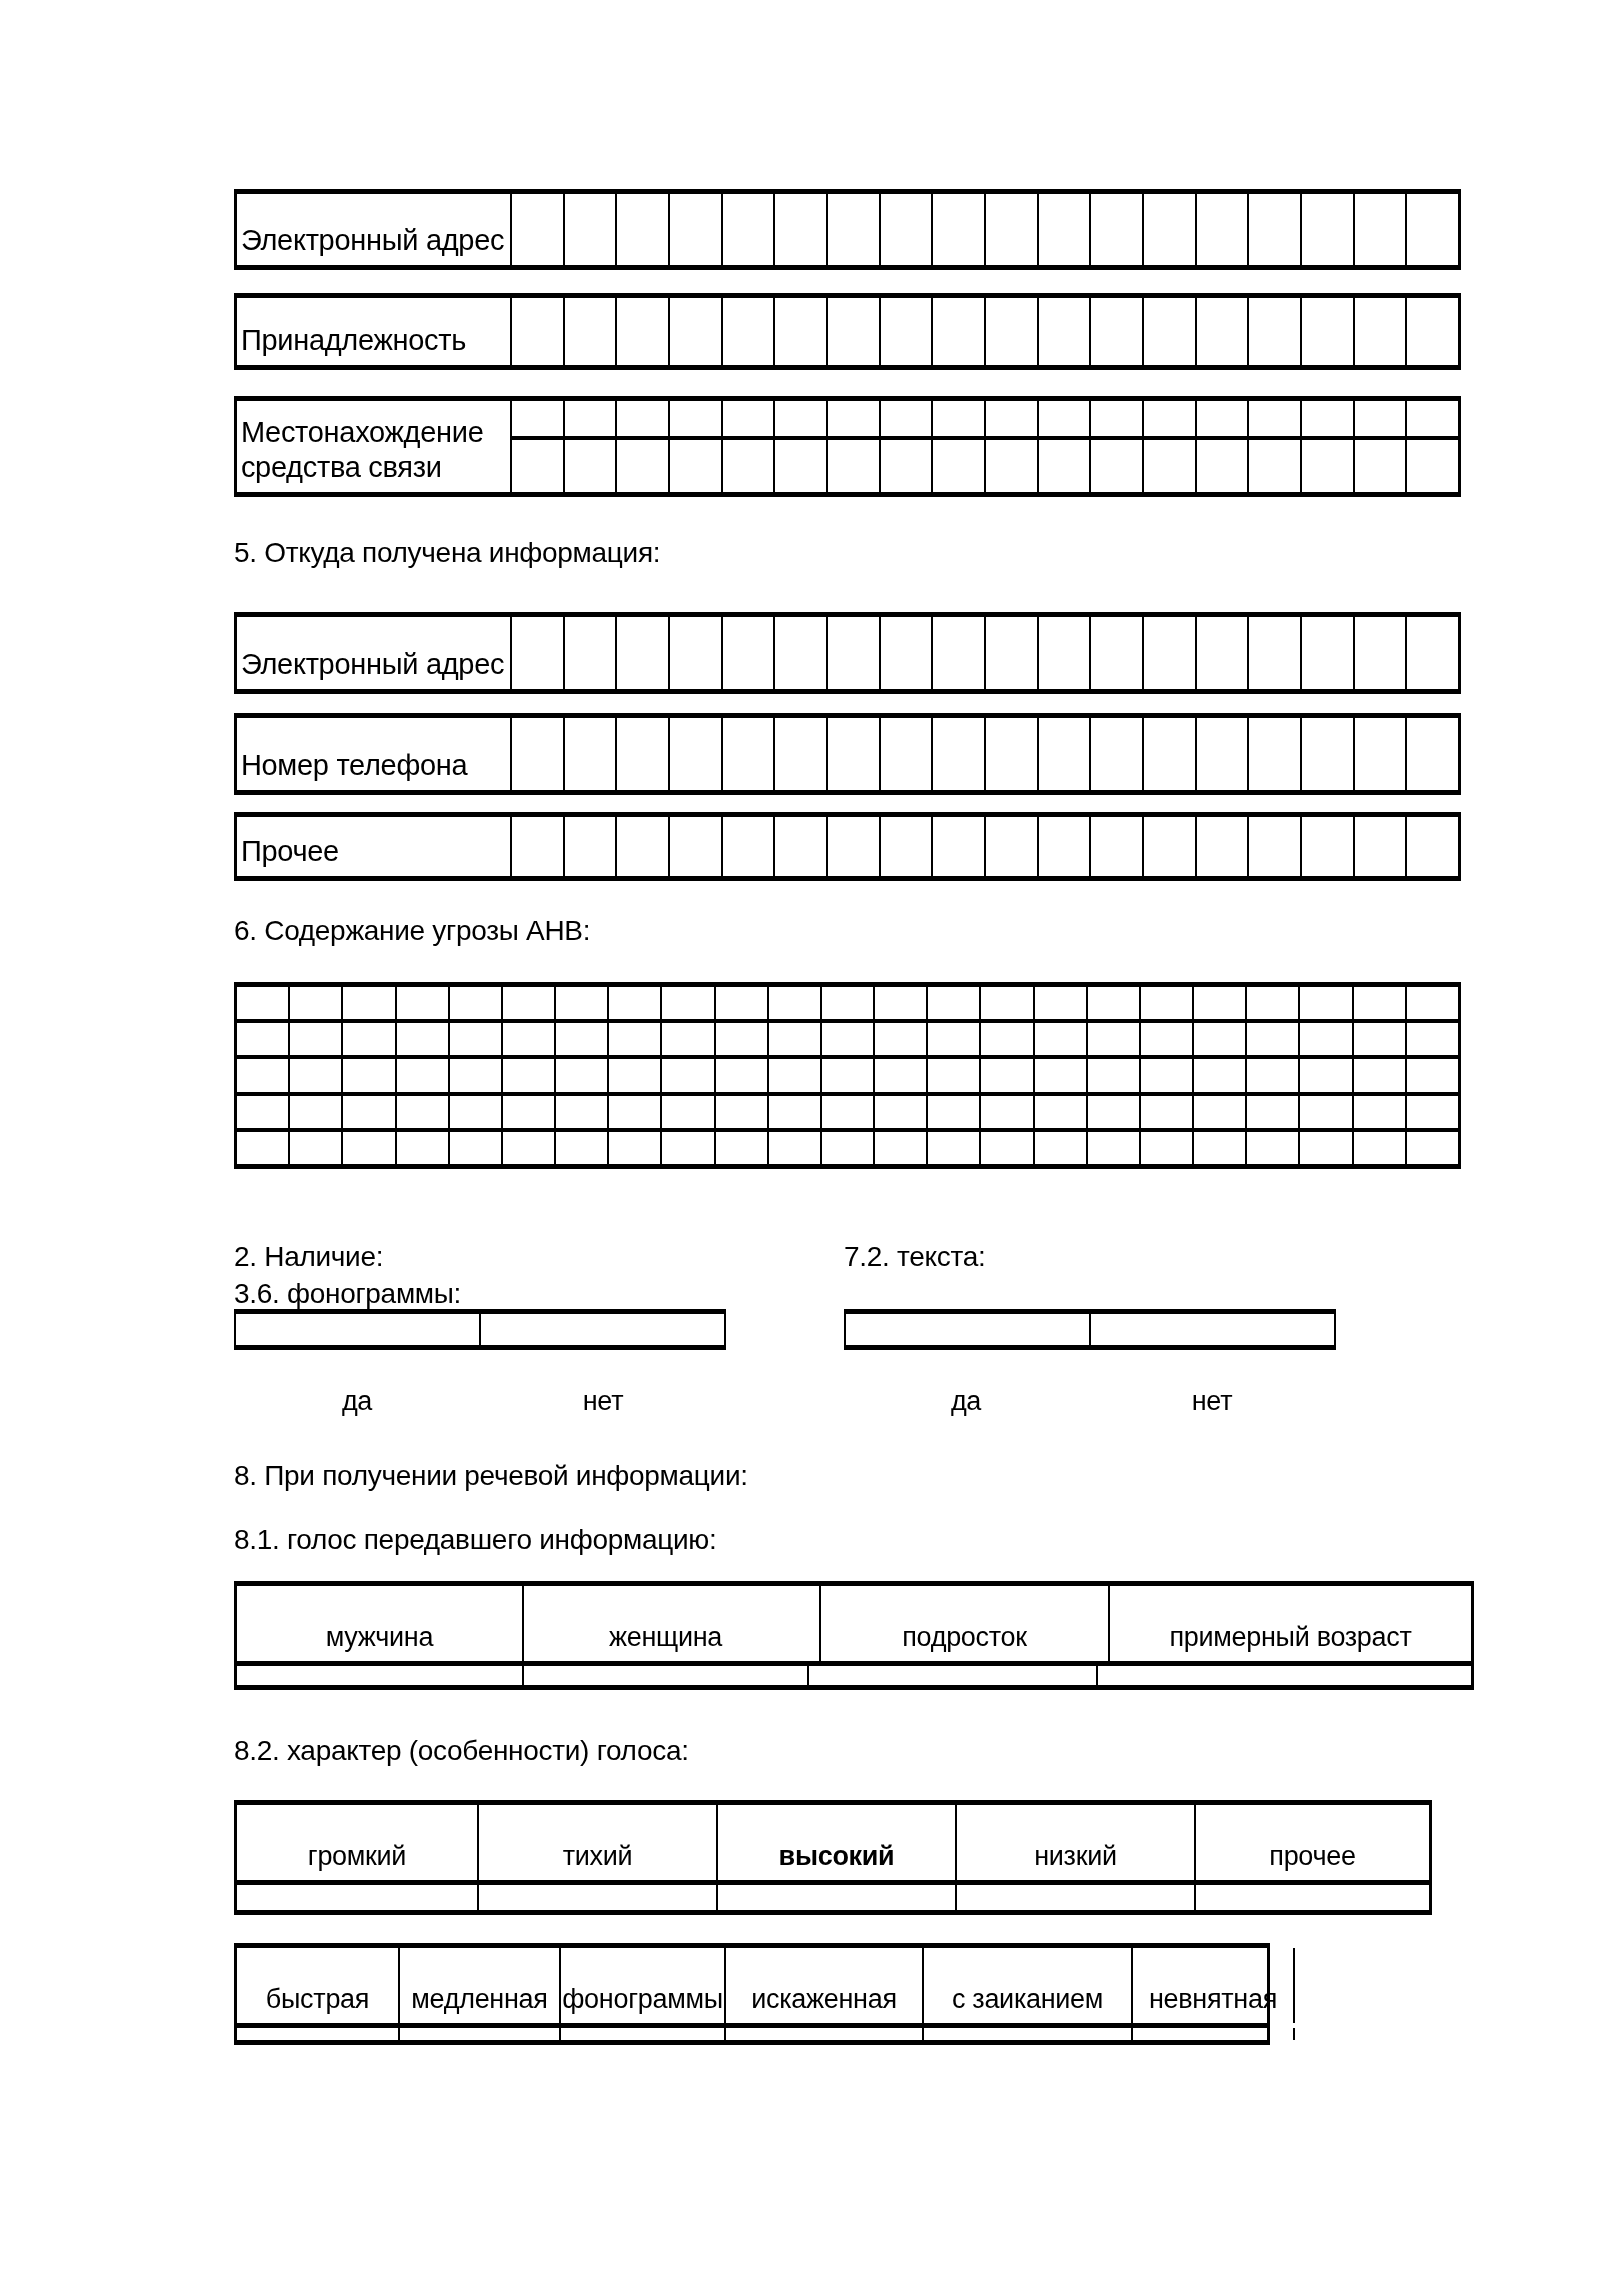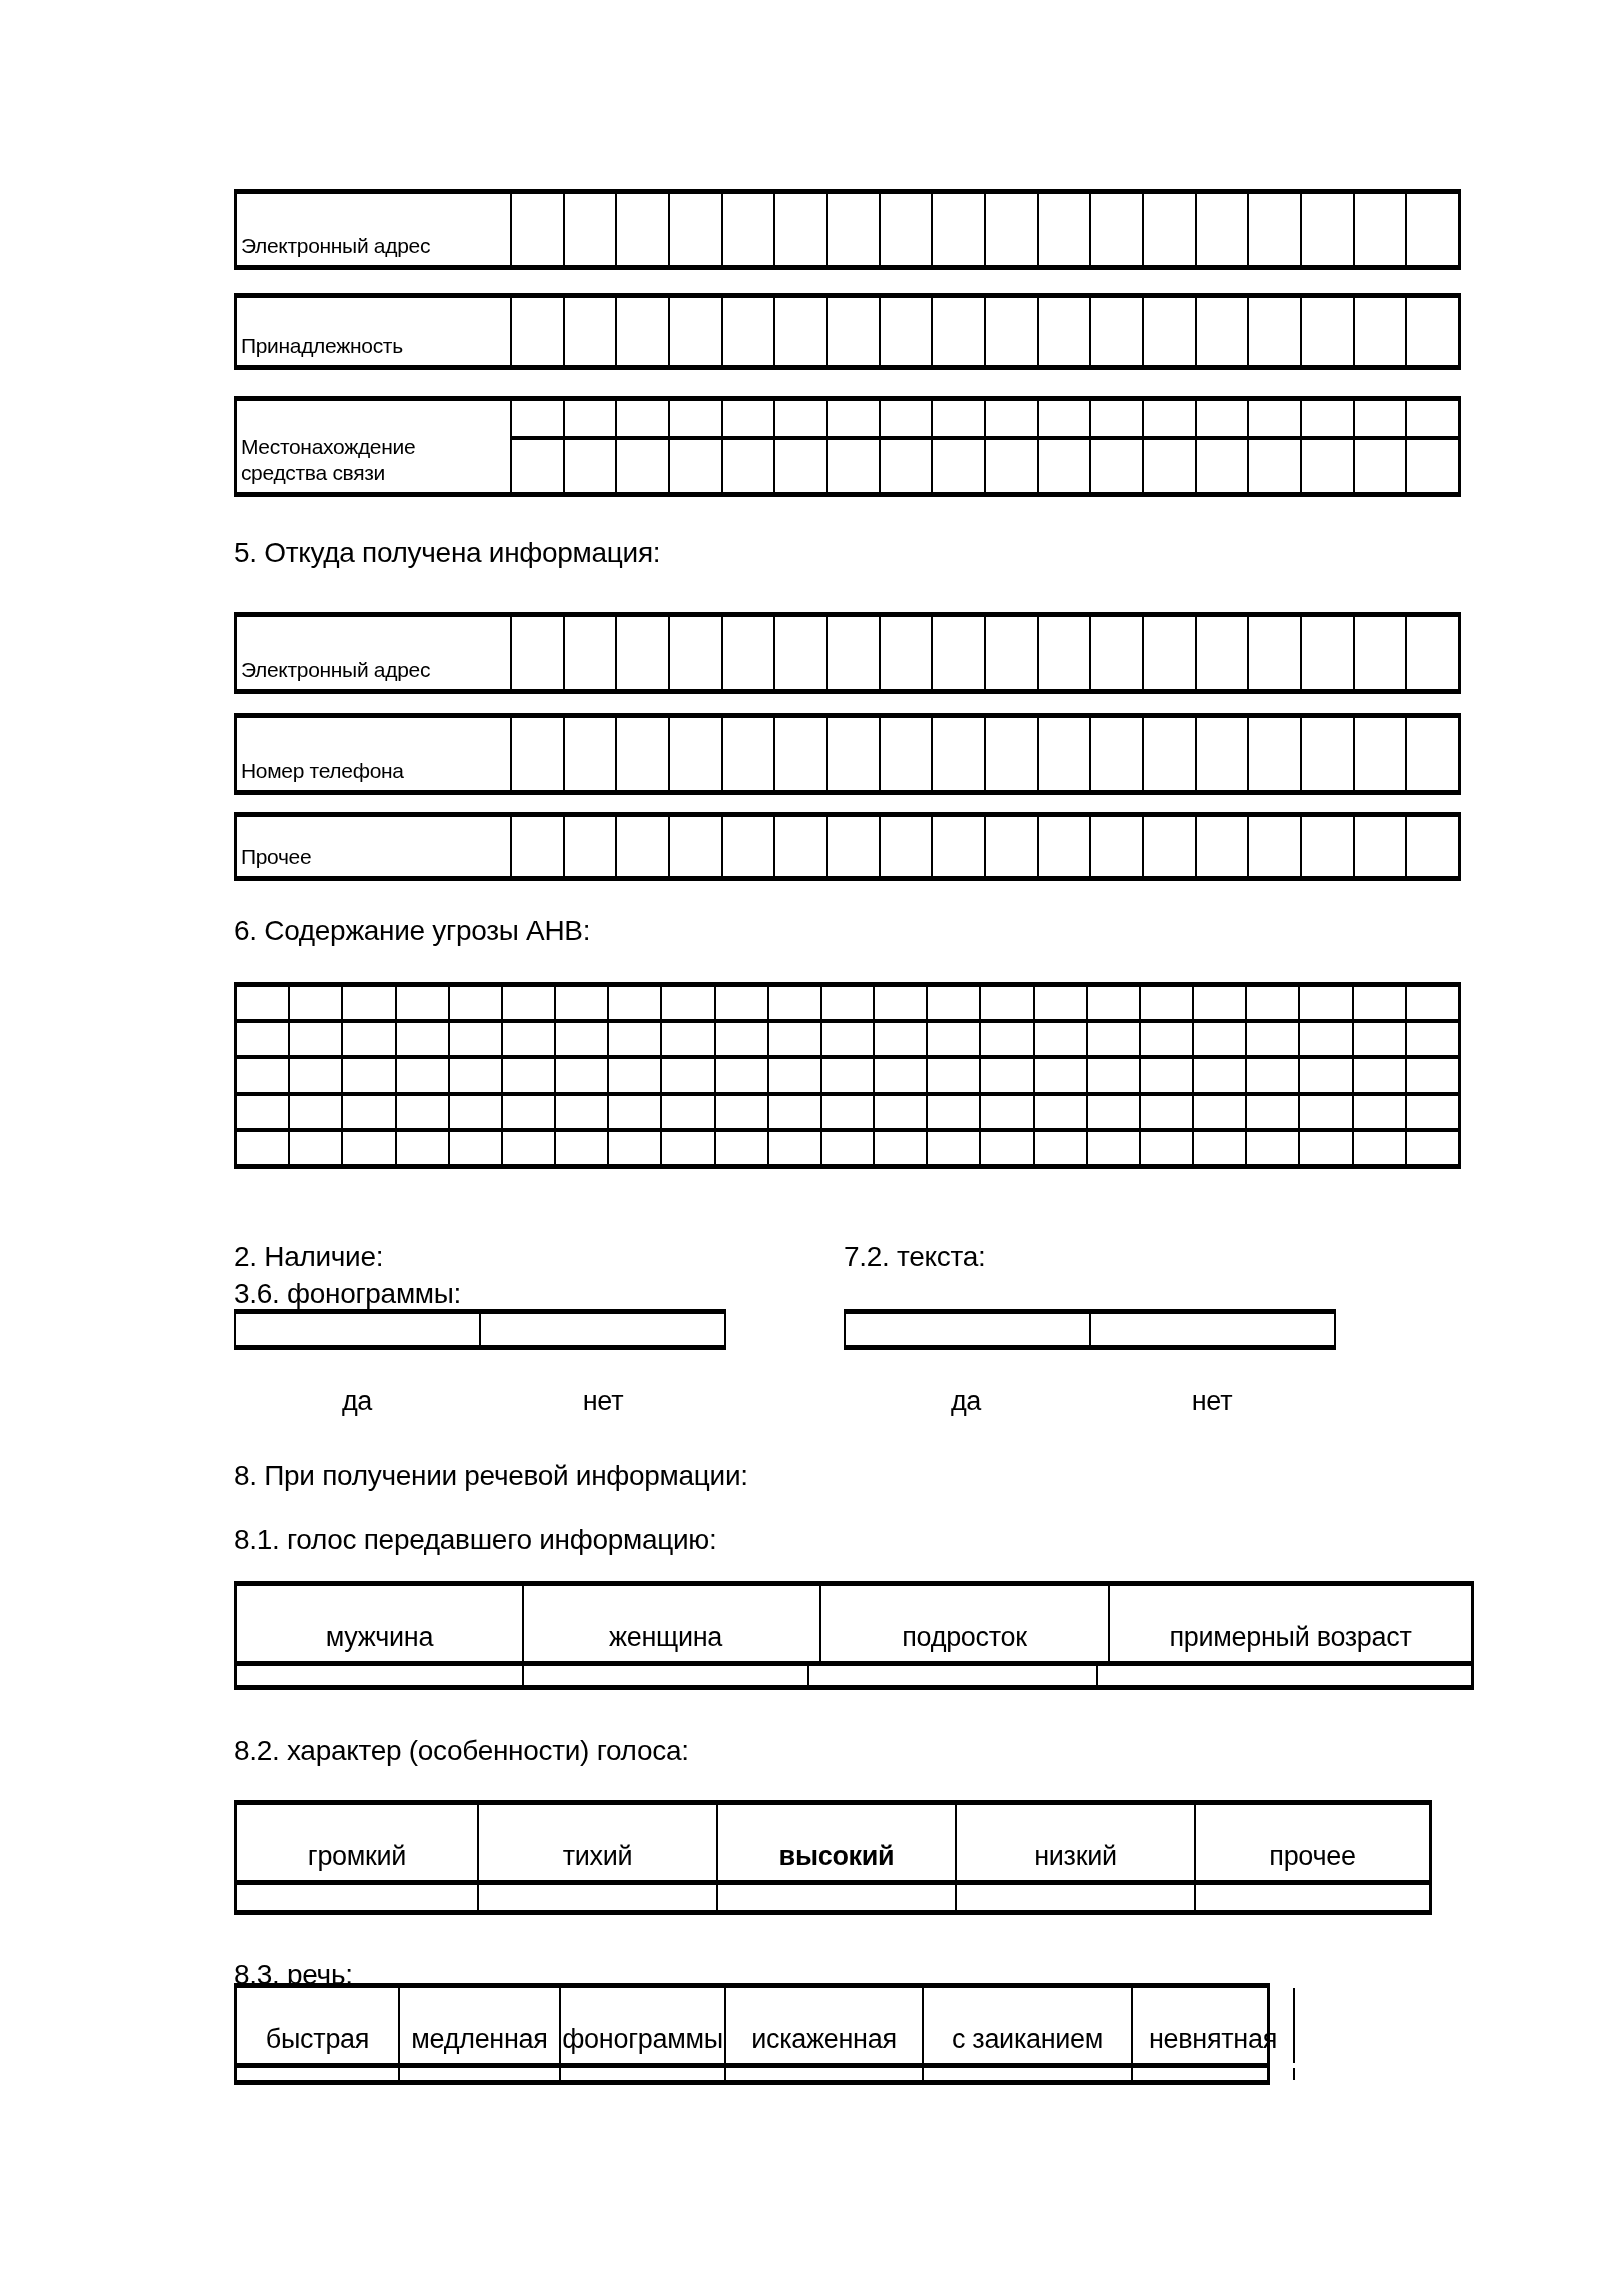--- a/index.html
+++ b/index.html
@@ -7,21 +7,21 @@
     position:relative;width:1623px;height:2295px;background:#ffffff;
     font-family:"Liberation Sans",sans-serif;color:#000;overflow:hidden;
   }
   .abs{position:absolute;box-sizing:border-box;}
   .h{position:absolute;font-size:28px;line-height:1.12;white-space:nowrap;letter-spacing:-0.3px;}
   
   .strip{display:flex;background:#fff;border:solid #000;border-width:5.9px 3.3px;}
   .strip-label{
     flex:0 0 275px;width:275px;border-right:2px solid #000;box-sizing:border-box;
     display:flex;flex-direction:column;justify-content:flex-end;
-    padding:0 2.6px 6.5px 3.9px;font-size:21px;line-height:1.22;letter-spacing:-0.3px;
+    padding:0 2.6px 6.5px 3.9px;font-size:29px;line-height:1.22;letter-spacing:-0.3px;
   }
   .strip-cells{flex:1;display:flex;min-width:0;}
   .strip-cells .ccell{flex:1;border-left:2px solid #000;box-sizing:border-box;}
   .strip-cells .ccell:first-child{border-left:none;}
   .strip-rows{flex:1;display:flex;flex-direction:column;min-width:0;}
   .strip-rows .strip-cells + .strip-cells{border-top:4.6px solid #000;}
   
   .tgrid{display:flex;flex-direction:column;border:solid #000;border-width:5.9px 3.3px;box-sizing:border-box;background:#fff;}
   .tgrid-row{flex:1;display:flex;}
   .tgrid-row + .tgrid-row{border-top:4.6px solid #000;}
@@ -408,21 +408,21 @@
       <div class="choice-data">
         <div class="dcell" style="flex: 0 0 240px;"></div>
         <div class="dcell" style="flex: 0 0 239px;"></div>
         <div class="dcell" style="flex: 0 0 239px;"></div>
         <div class="dcell" style="flex: 0 0 239px;"></div>
         <div class="dcell" style="flex: 1 1 auto;"></div>
       </div>
     </div>
 
   <div class="h" style="left:234px;top:1959px">8.3. речь:</div>
-  <div class="abs choice" style="left:234px;top:1983px;width:1036px;height:102px">
+  <div class="abs choice" style="left:234px;top:1943px;width:1036px;height:102px">
       <div class="choice-head" style="flex: 0 0 59px;">
         <div class="hcell" style="flex: 0 0 161px;">быстрая</div>
         <div class="hcell" style="flex: 0 0 161px;">медленная</div>
         <div class="hcell" style="flex: 0 0 165px;">фонограммы</div>
         <div class="hcell" style="flex: 0 0 198px;">искаженная</div>
         <div class="hcell" style="flex: 0 0 209px;">с заиканием</div>
         <div class="hcell" style="flex: 0 0 162px;">невнятная</div>
         <div class="hcell" style="flex: 1 1 auto;">прочее</div>
       </div>
       <div class="choice-data">

